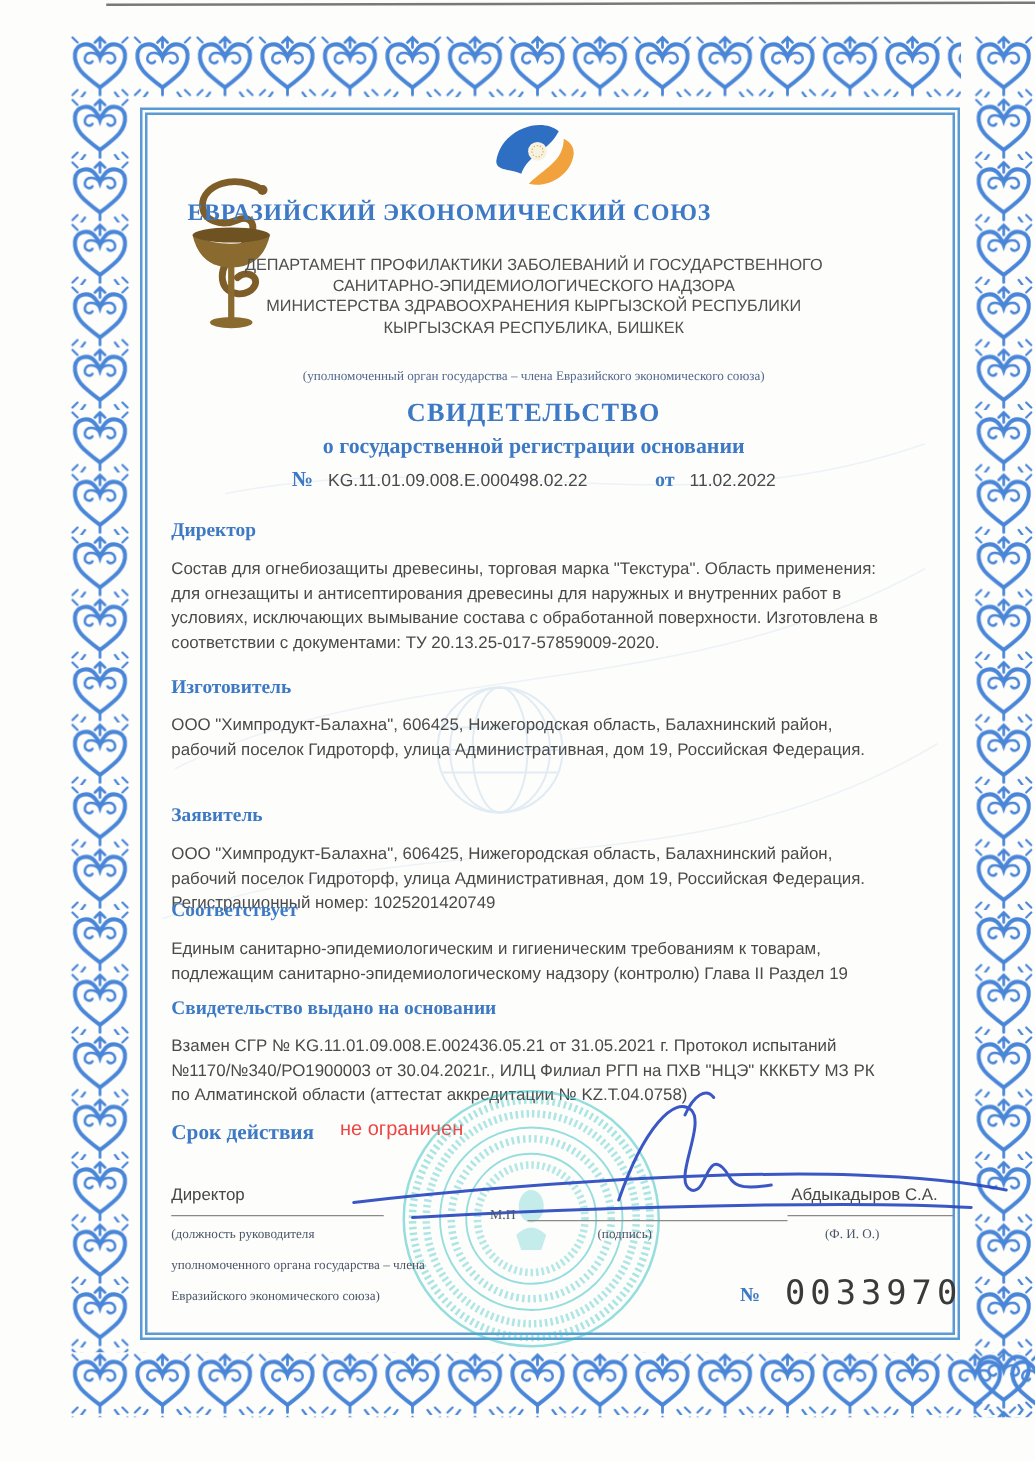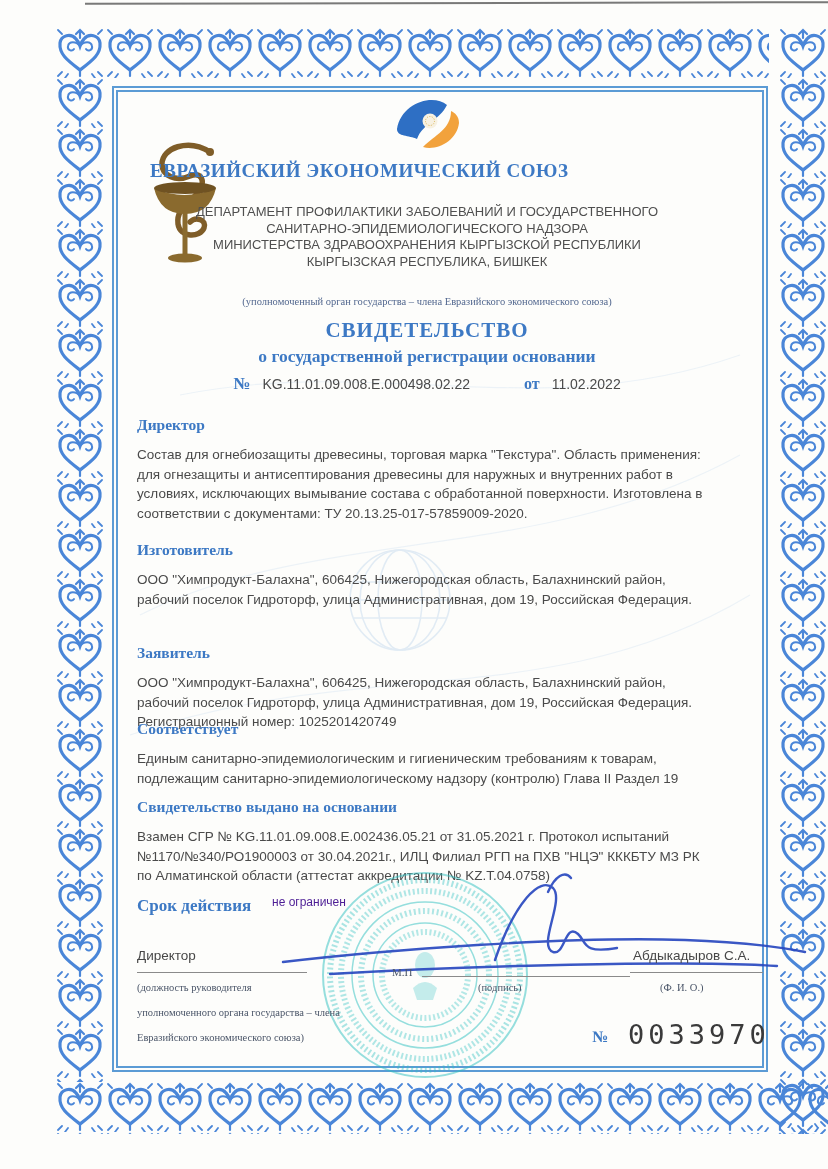--- a/index.html
+++ b/index.html
@@ -26,21 +26,21 @@
   .numline .nosign{font-family:"Liberation Serif",serif;font-weight:bold;font-size:17px;color:#3d79c4;}
   .numline .numval{font-size:14px;color:#4a4a4a;}
   .numline .fromlbl{font-family:"Liberation Serif",serif;font-weight:bold;font-size:16px;color:#3d79c4;margin-left:42px;}
   .numline .dateval{font-size:14px;color:#4a4a4a;}
   
   .section{left:137px;width:580px;}
   .sec-h{font-family:"Liberation Serif",serif;font-weight:bold;font-size:15.5px;line-height:14px;color:#3d79c4;}
   .sec-b{font-size:13.5px;line-height:19.5px;color:#4a4a4a;margin-top:13px;}
   
   .validity-label{left:137px;top:896px;font-family:"Liberation Serif",serif;font-weight:bold;font-size:17px;color:#3d79c4;}
-  .validity-value{left:272px;top:895px;font-size:12px;color:#4c1d95;}
+  .validity-value{left:272px;top:895px;font-size:16px;color:#ef4444;}
   
   .sig-pos{left:137px;top:948px;font-size:13.5px;color:#474747;}
   .line{position:absolute;height:1px;background:#8a8a8a;}
   .small-serif{font-family:"Liberation Serif",serif;font-size:10.5px;color:#4a5568;}
   .sig-name{left:633px;top:948px;font-size:13.5px;color:#474747;}
   
   .serial-no{left:592px;top:1028px;font-family:"Liberation Serif",serif;font-weight:bold;font-size:16px;color:#3d79c4;}
   .serial-val{left:628px;top:1019px;font-family:"DejaVu Sans Mono",monospace;font-size:27px;letter-spacing:4px;color:#3a3a3a;}
 </style>
 </head>

